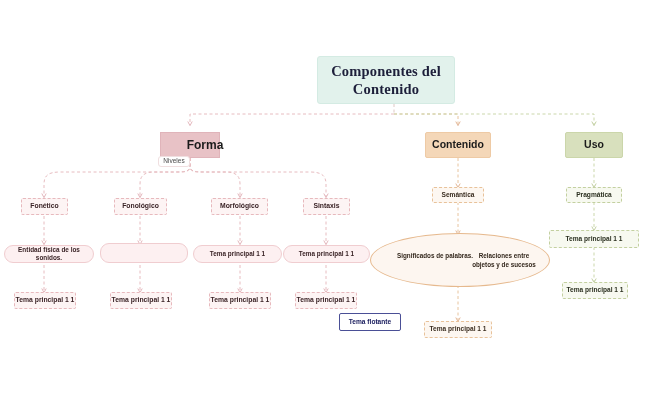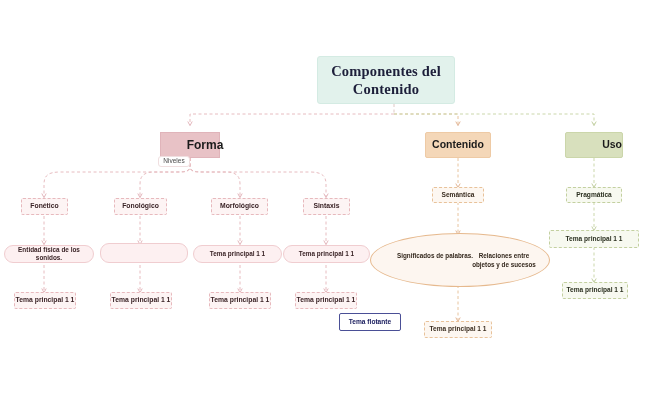--- a/index.html
+++ b/index.html
@@ -65,21 +65,20 @@
     font-weight: bold;
     font-size: 10.5px;
   }
   .main-uso {
     background: #d8e0bd;
     border: 1px solid #cbd6aa;
     border-radius: 2px;
     color: #1b1b1b;
     font-weight: bold;
     font-size: 10.5px;
-    justify-content: flex-end;
   }
 
   
   .niveles {
     background: #ffffff;
     border: 1px solid #f0dfe0;
     border-radius: 3px;
     color: #4a4a4a;
     font-size: 6.5px;
     z-index: 7;

